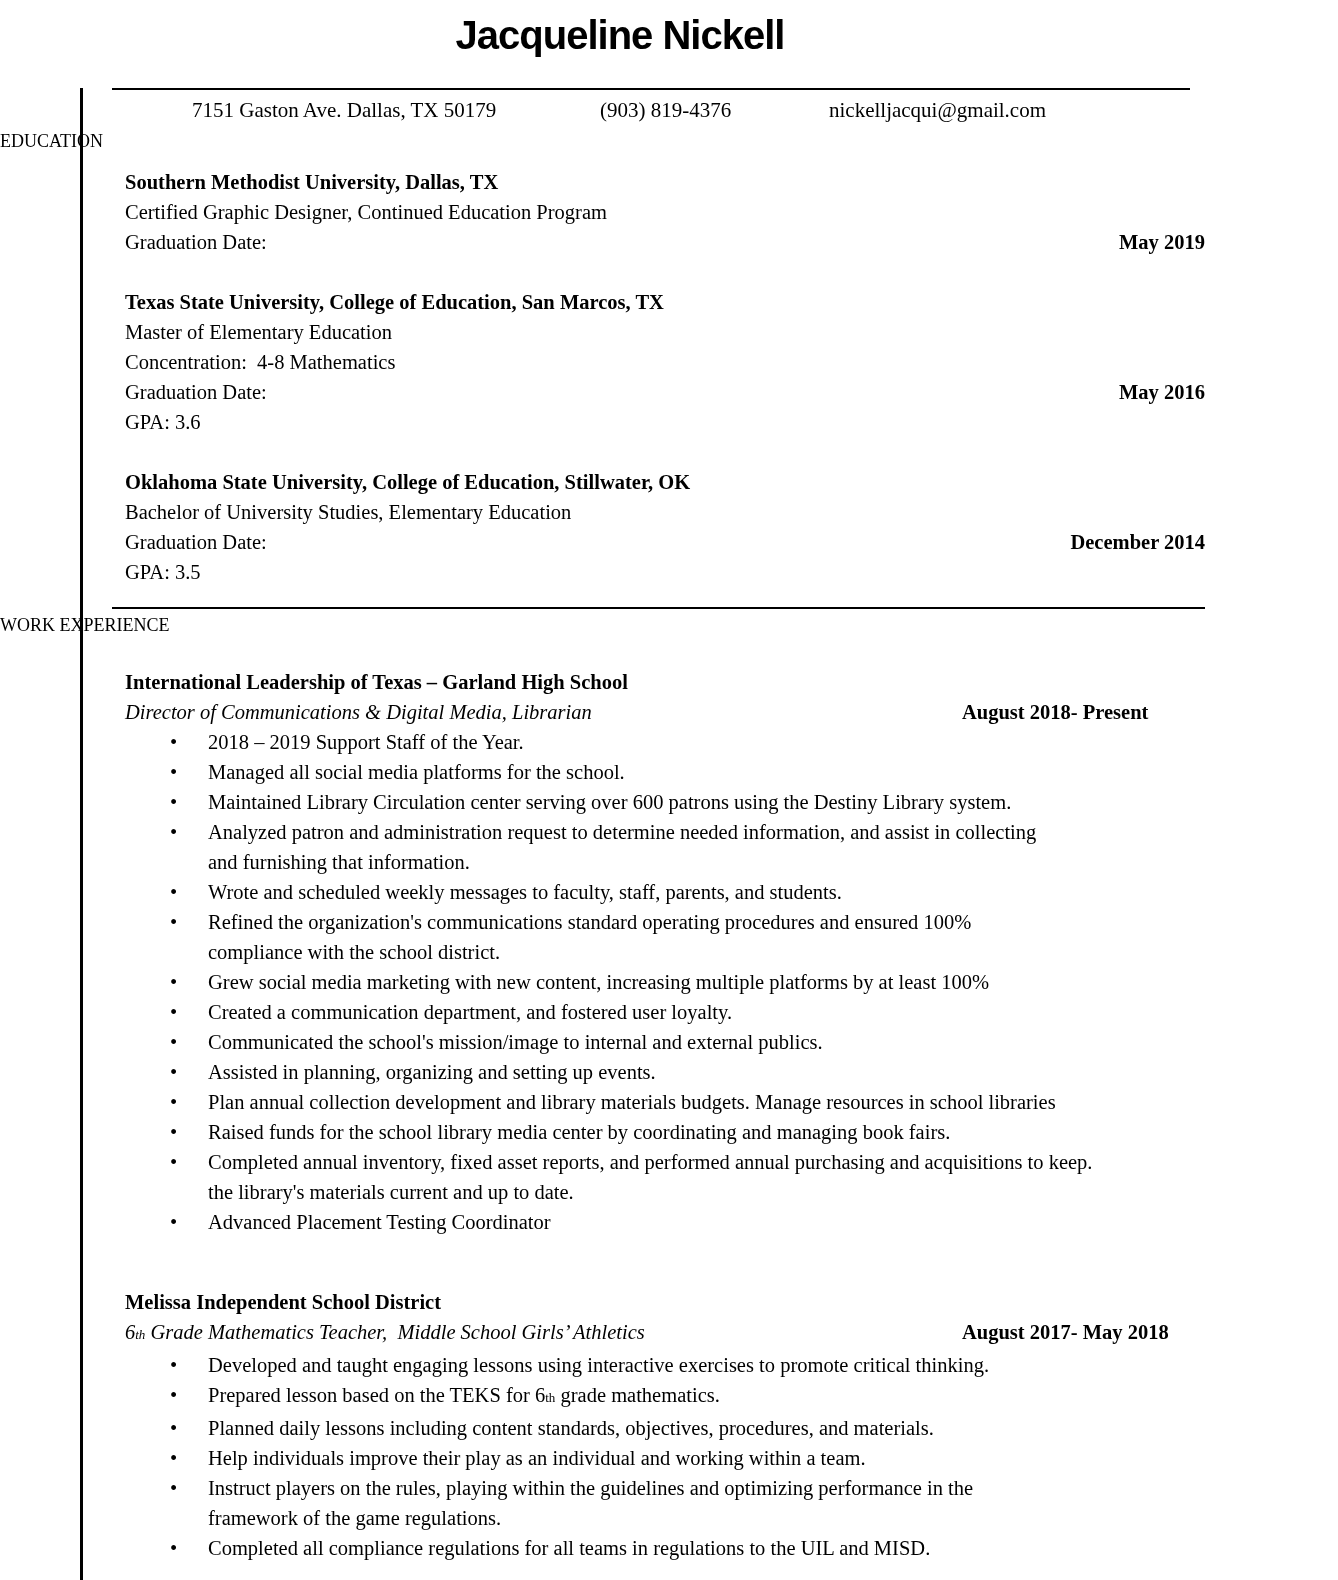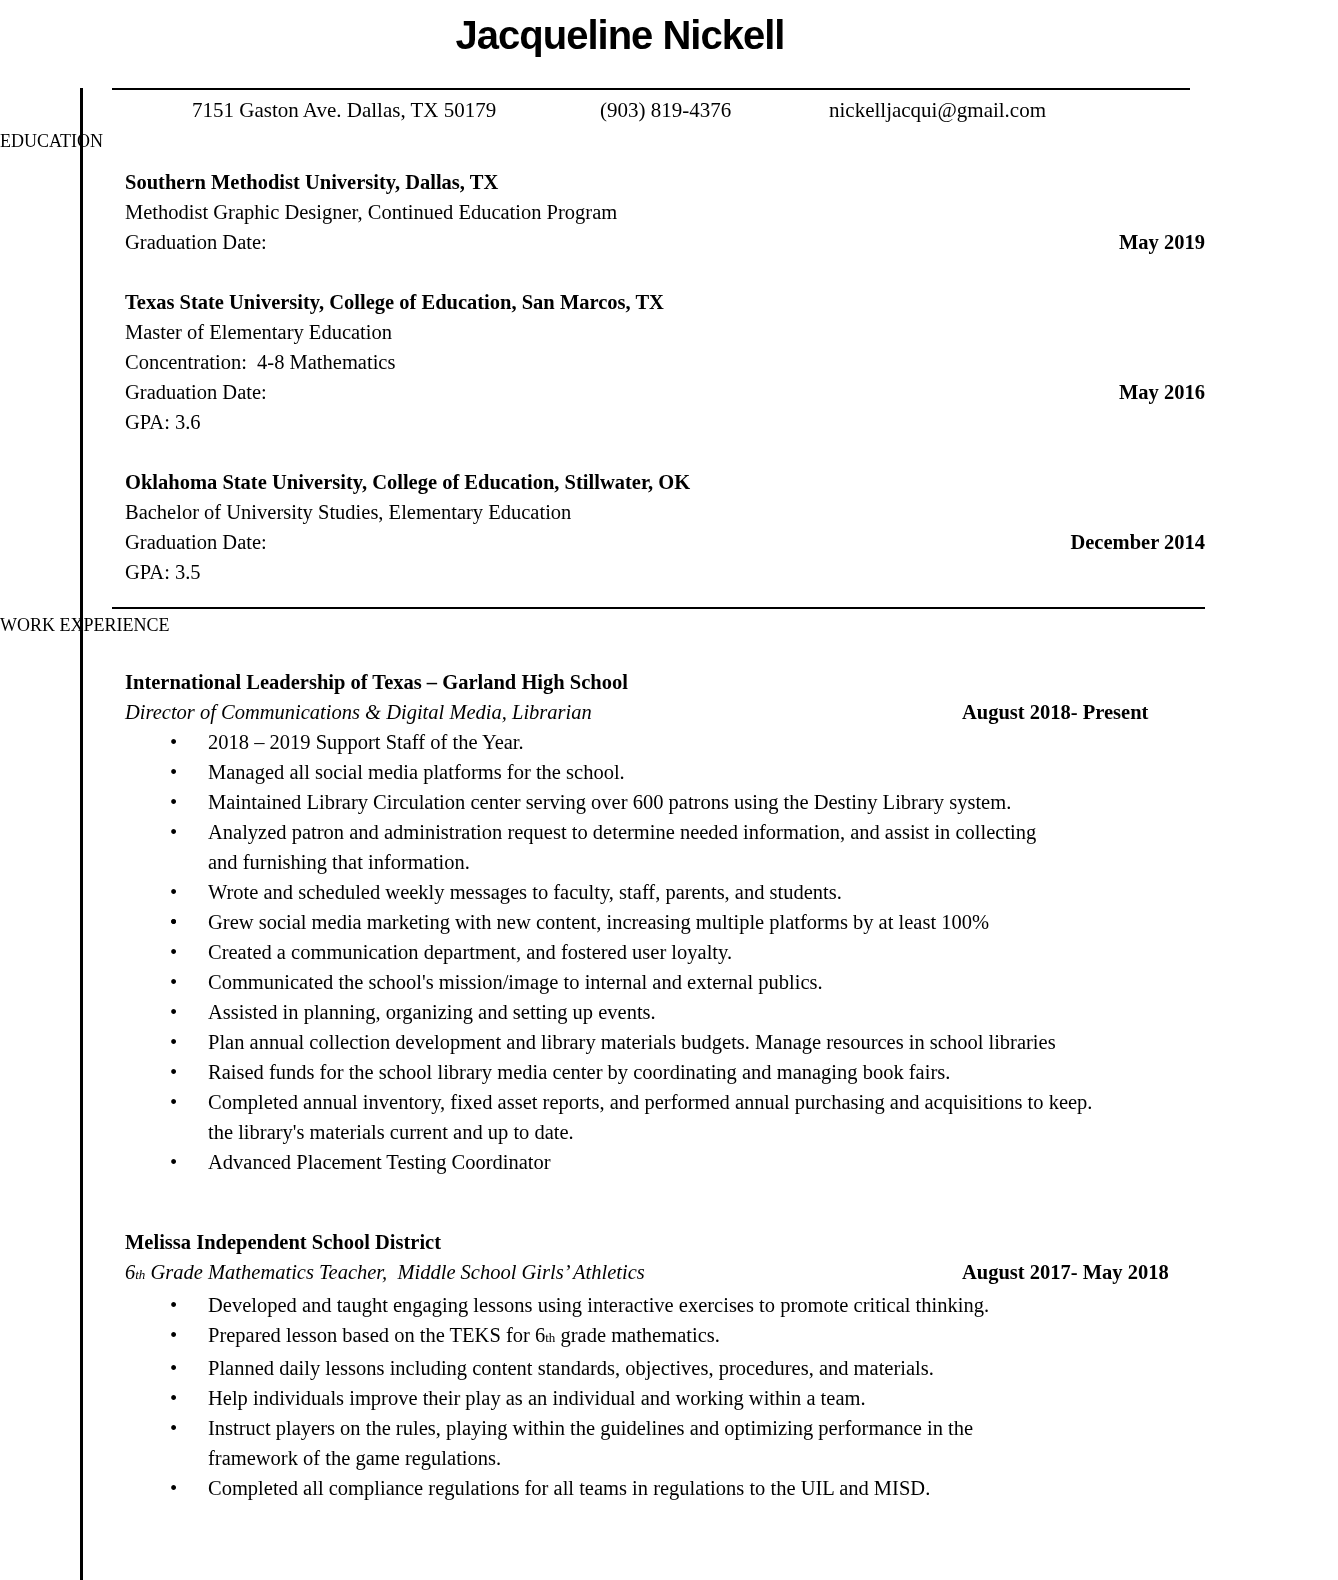--- a/index.html
+++ b/index.html
@@ -63,21 +63,21 @@
   <div class="contact">
     <span class="addr">7151 Gaston Ave. Dallas, TX 50179</span>
     <span class="phone">(903) 819-4376</span>
     <span class="email">nickelljacqui@gmail.com</span>
   </div>
 
   <h2 class="sec edu-h">EDUCATION</h2>
   <div class="edu" id="edu-entries">
       <div class="entry">
         <div class="school">Southern Methodist University, Dallas, TX</div>
-        <div class="line">Methodist Graphic Designer, Continued Education Program</div>
+        <div class="line">Certified Graphic Designer, Continued Education Program</div>
         <div class="grad-row"><span class="grad-label">Graduation Date:</span><span class="grad-date">May 2019</span></div>
       </div>
       <div class="entry">
         <div class="school">Texas State University, College of Education, San Marcos, TX</div>
         <div class="line">Master of Elementary Education</div>
         <div class="line">Concentration:  4-8 Mathematics</div>
         <div class="grad-row"><span class="grad-label">Graduation Date:</span><span class="grad-date">May 2016</span></div>
         <div class="line">GPA: 3.6</div>
       </div>
       <div class="entry">
@@ -93,21 +93,21 @@
   <div class="jobs" id="jobs">
       <div class="job">
         <div class="employer">International Leadership of Texas – Garland High School</div>
         <div class="trow"><span class="jtitle">Director of Communications &amp; Digital Media, Librarian</span><span class="jdate">August 2018- Present</span></div>
         <ul class="bullets">
           <li><span class="bul">•</span><span class="btxt">2018 – 2019 Support Staff of the Year.</span></li>
           <li><span class="bul">•</span><span class="btxt">Managed all social media platforms for the school.</span></li>
           <li><span class="bul">•</span><span class="btxt">Maintained Library Circulation center serving over 600 patrons using the Destiny Library system.</span></li>
           <li><span class="bul">•</span><span class="btxt">Analyzed patron and administration request to determine needed information, and assist in collecting<br>and furnishing that information.</span></li>
           <li><span class="bul">•</span><span class="btxt">Wrote and scheduled weekly messages to faculty, staff, parents, and students.</span></li>
-          <li><span class="bul">•</span></li>
+          <li><span class="bul">•</span><span class="btxt">Refined the organization's communications standard operating procedures and ensured 100%<br>compliance with the school district.</span></li>
           <li><span class="bul">•</span><span class="btxt">Grew social media marketing with new content, increasing multiple platforms by at least 100%</span></li>
           <li><span class="bul">•</span><span class="btxt">Created a communication department, and fostered user loyalty.</span></li>
           <li><span class="bul">•</span><span class="btxt">Communicated the school's mission/image to internal and external publics.</span></li>
           <li><span class="bul">•</span><span class="btxt">Assisted in planning, organizing and setting up events.</span></li>
           <li><span class="bul">•</span><span class="btxt">Plan annual collection development and library materials budgets. Manage resources in school libraries</span></li>
           <li><span class="bul">•</span><span class="btxt">Raised funds for the school library media center by coordinating and managing book fairs.</span></li>
           <li><span class="bul">•</span><span class="btxt">Completed annual inventory, fixed asset reports, and performed annual purchasing and acquisitions to keep.<br>the library's materials current and up to date.</span></li>
           <li><span class="bul">•</span><span class="btxt">Advanced Placement Testing Coordinator</span></li>
         </ul>
       </div>

